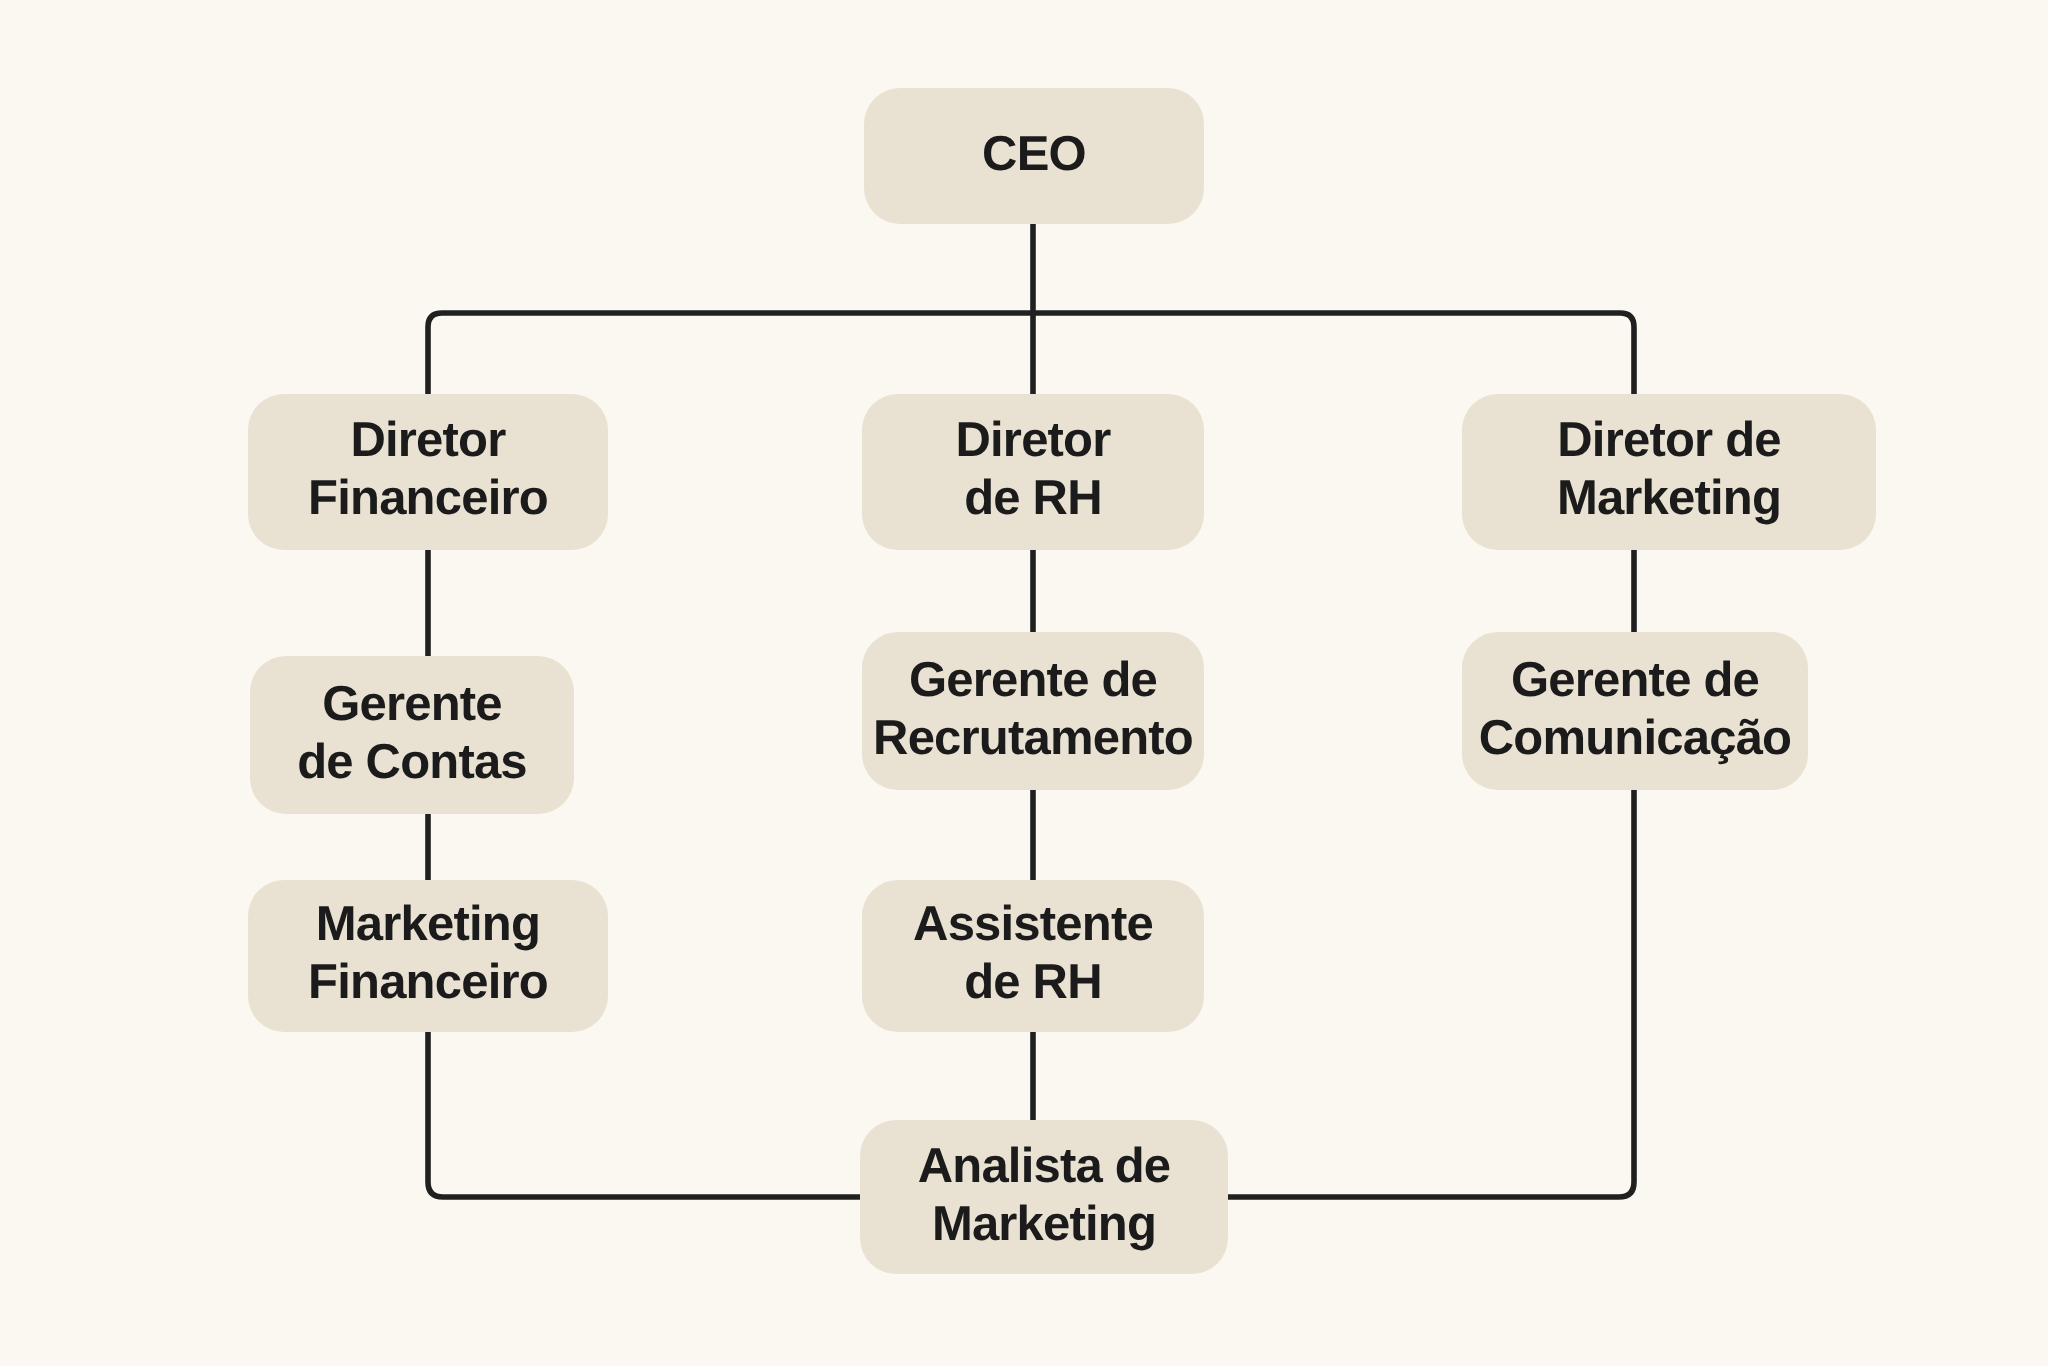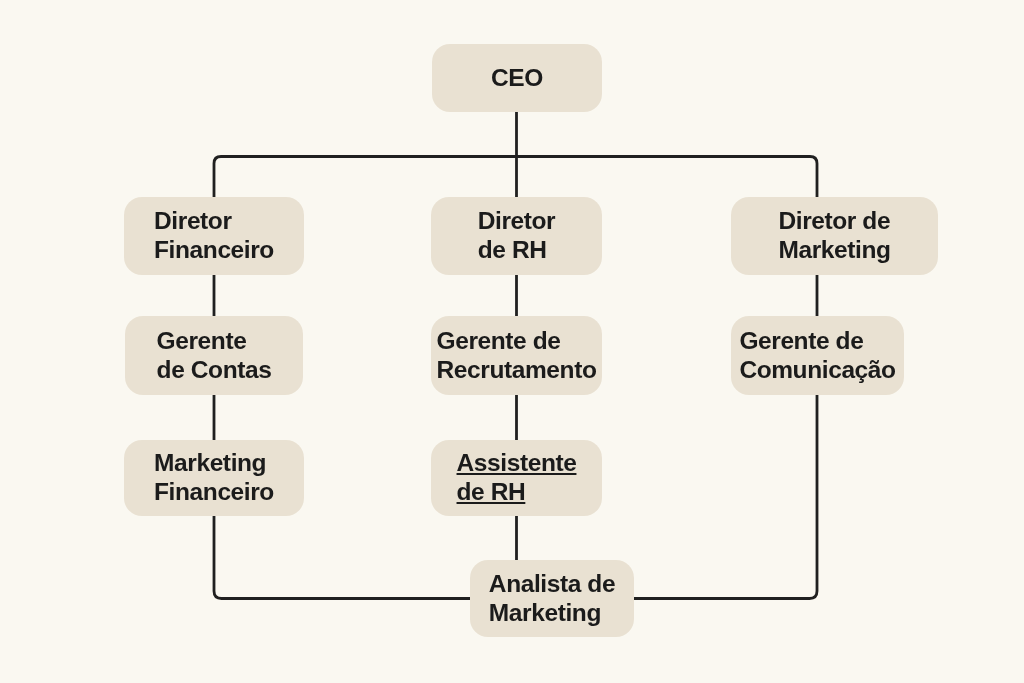--- a/index.html
+++ b/index.html
@@ -30,38 +30,39 @@
     stroke:var(--line);
     stroke-width:2.8;
   }
   .node{
     position:absolute;
     background:var(--node);
     border-radius:18px;
     display:flex;
     align-items:center;
     justify-content:center;
+    text-align:center;
     white-space:pre-line;
     font-weight:700;
     font-size:24.5px;
     line-height:1.17;
     letter-spacing:-0.4px;
     color:var(--text);
   }
   
   .n-ceo          {left:432px; top:44px;  width:170px; height:68px;}
   .n-dir-fin      {left:124px; top:197px; width:180px; height:78px;}
   .n-dir-rh       {left:431px; top:197px; width:171px; height:78px;}
   .n-dir-mkt      {left:731px; top:197px; width:207px; height:78px;}
-  .n-ger-contas   {left:125px; top:316px; width:178px; height:79px;}
+  .n-ger-contas   {left:125px; top:328px; width:162px; height:79px;}
   .n-ger-recr     {left:431px; top:316px; width:171px; height:79px;}
   .n-ger-com      {left:731px; top:316px; width:173px; height:79px;}
   .n-ana-fin      {left:124px; top:440px; width:180px; height:76px;}
-  .n-ass-rh       {left:431px; top:440px; width:171px; height:76px;text-decoration:underline;}
-  .n-ana-mkt      {left:430px; top:560px; width:164px; height:77px;margin-left:40px;}
+  .n-ass-rh       {left:431px; top:440px; width:171px; height:76px;}
+  .n-ana-mkt      {left:430px; top:560px; width:184px; height:77px;}
 </style>
 </head>
 <body>
 
 <div class="canvas">
 
   <svg class="connectors" viewBox="0 0 1024 683" xmlns="http://www.w3.org/2000/svg" aria-hidden="true">
 
     <path d="M516.5,110 L516.5,565"></path>
 

